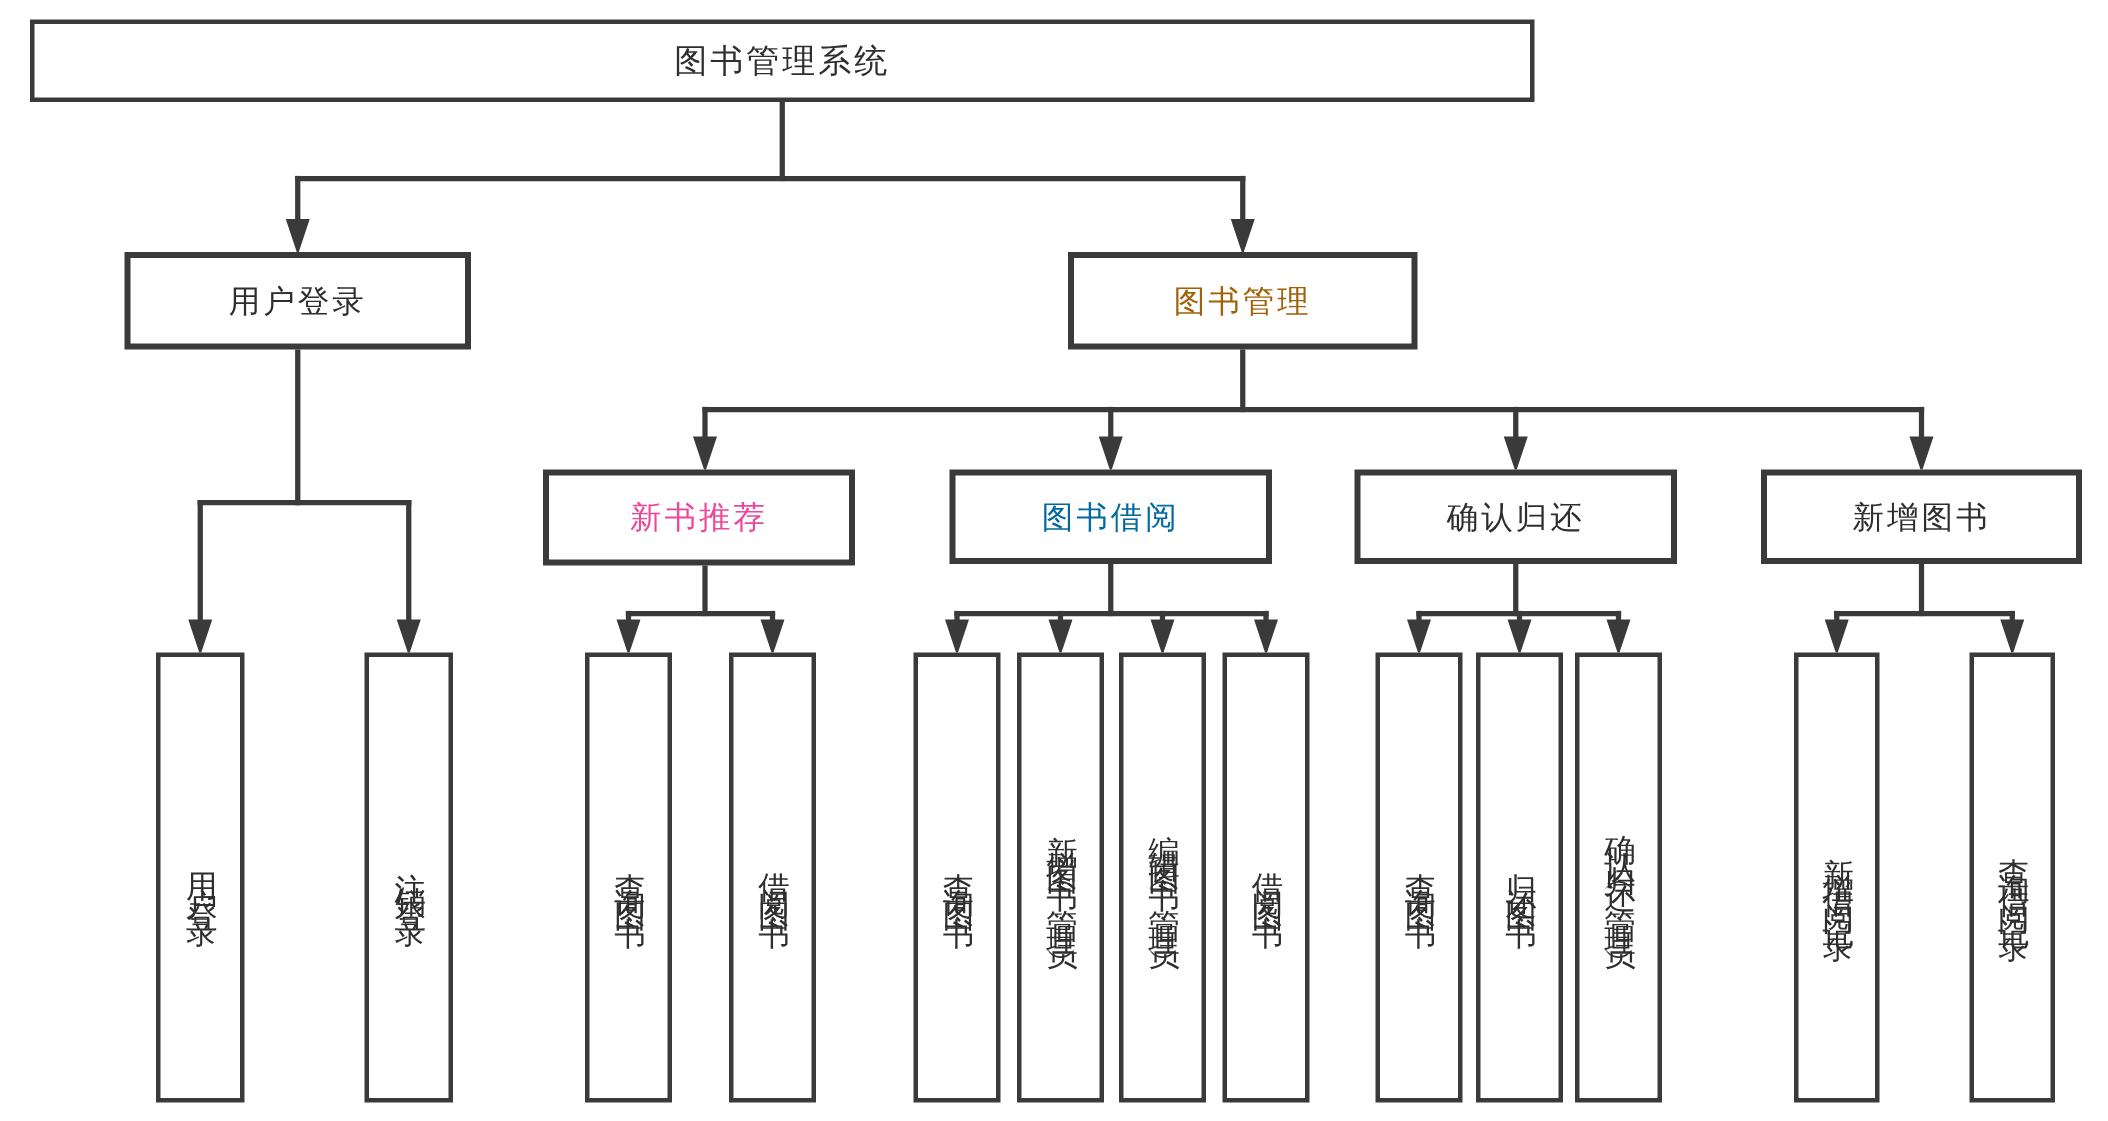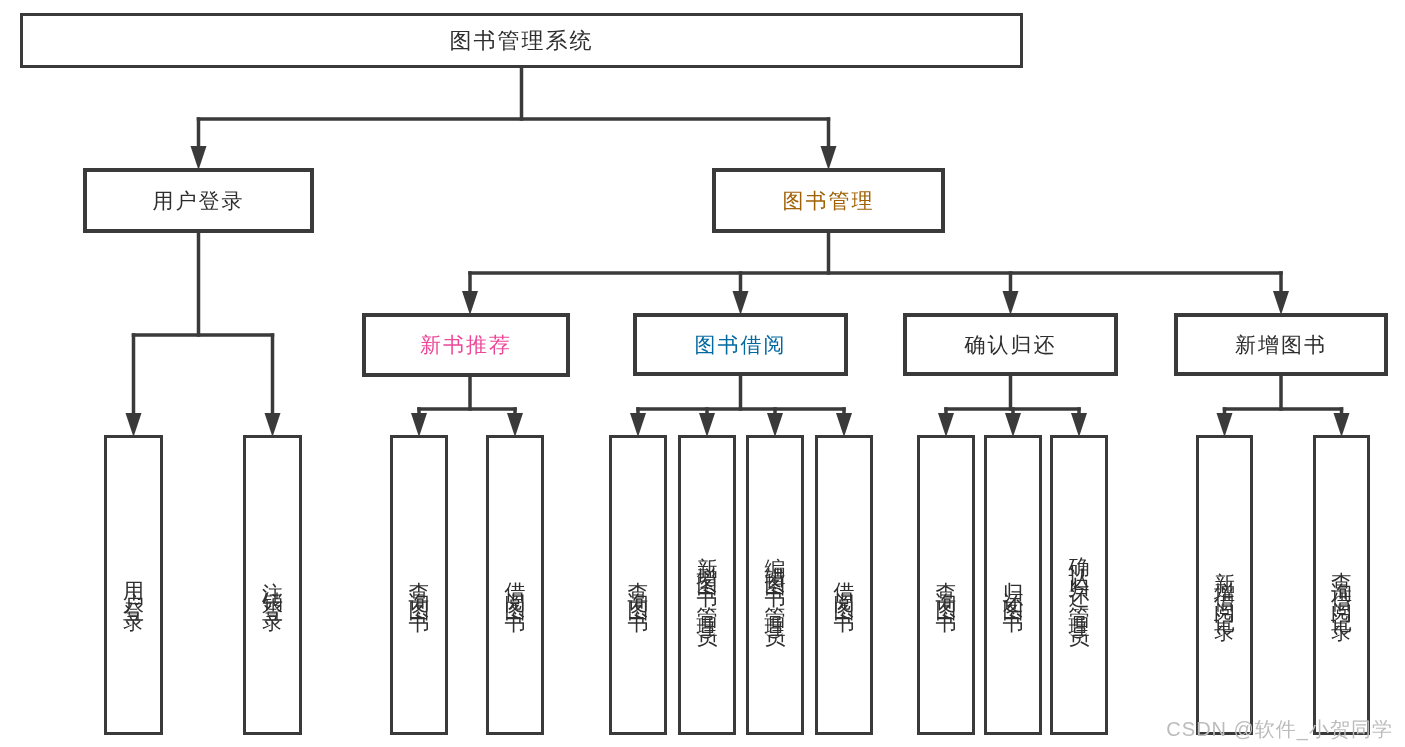--- a/index.html
+++ b/index.html
@@ -137,14 +137,13 @@
       <div class="node vertical" style="left: 609px; top: 435px; width: 58px; height: 300px; border-color: rgb(58, 58, 58); color: rgb(46, 46, 46);">查询图书</div>
       <div class="node vertical" style="left: 678px; top: 435px; width: 58px; height: 300px; border-color: rgb(58, 58, 58); color: rgb(46, 46, 46);">新增图书（管理员）</div>
       <div class="node vertical" style="left: 746px; top: 435px; width: 58px; height: 300px; border-color: rgb(58, 58, 58); color: rgb(46, 46, 46);">编辑图书（管理员）</div>
       <div class="node vertical" style="left: 815px; top: 435px; width: 58px; height: 300px; border-color: rgb(58, 58, 58); color: rgb(46, 46, 46);">借阅图书</div>
       <div class="node vertical" style="left: 917px; top: 435px; width: 58px; height: 300px; border-color: rgb(58, 58, 58); color: rgb(46, 46, 46);">查询图书</div>
       <div class="node vertical" style="left: 984px; top: 435px; width: 58px; height: 300px; border-color: rgb(58, 58, 58); color: rgb(46, 46, 46);">归还图书</div>
       <div class="node vertical" style="left: 1050px; top: 435px; width: 58px; height: 300px; border-color: rgb(58, 58, 58); color: rgb(46, 46, 46);">确认归还（管理员）</div>
       <div class="node vertical" style="left: 1196px; top: 435px; width: 57px; height: 300px; border-color: rgb(58, 58, 58); color: rgb(46, 46, 46);">新增借阅记录</div>
       <div class="node vertical" style="left: 1313px; top: 435px; width: 57px; height: 300px; border-color: rgb(58, 58, 58); color: rgb(46, 46, 46);">查询借阅记录</div>
     </div>
-  <div id="watermark" style="color: rgb(188, 188, 188);">CSDN @软件_小贺同学</div>
 </div>
 
 </body></html>

